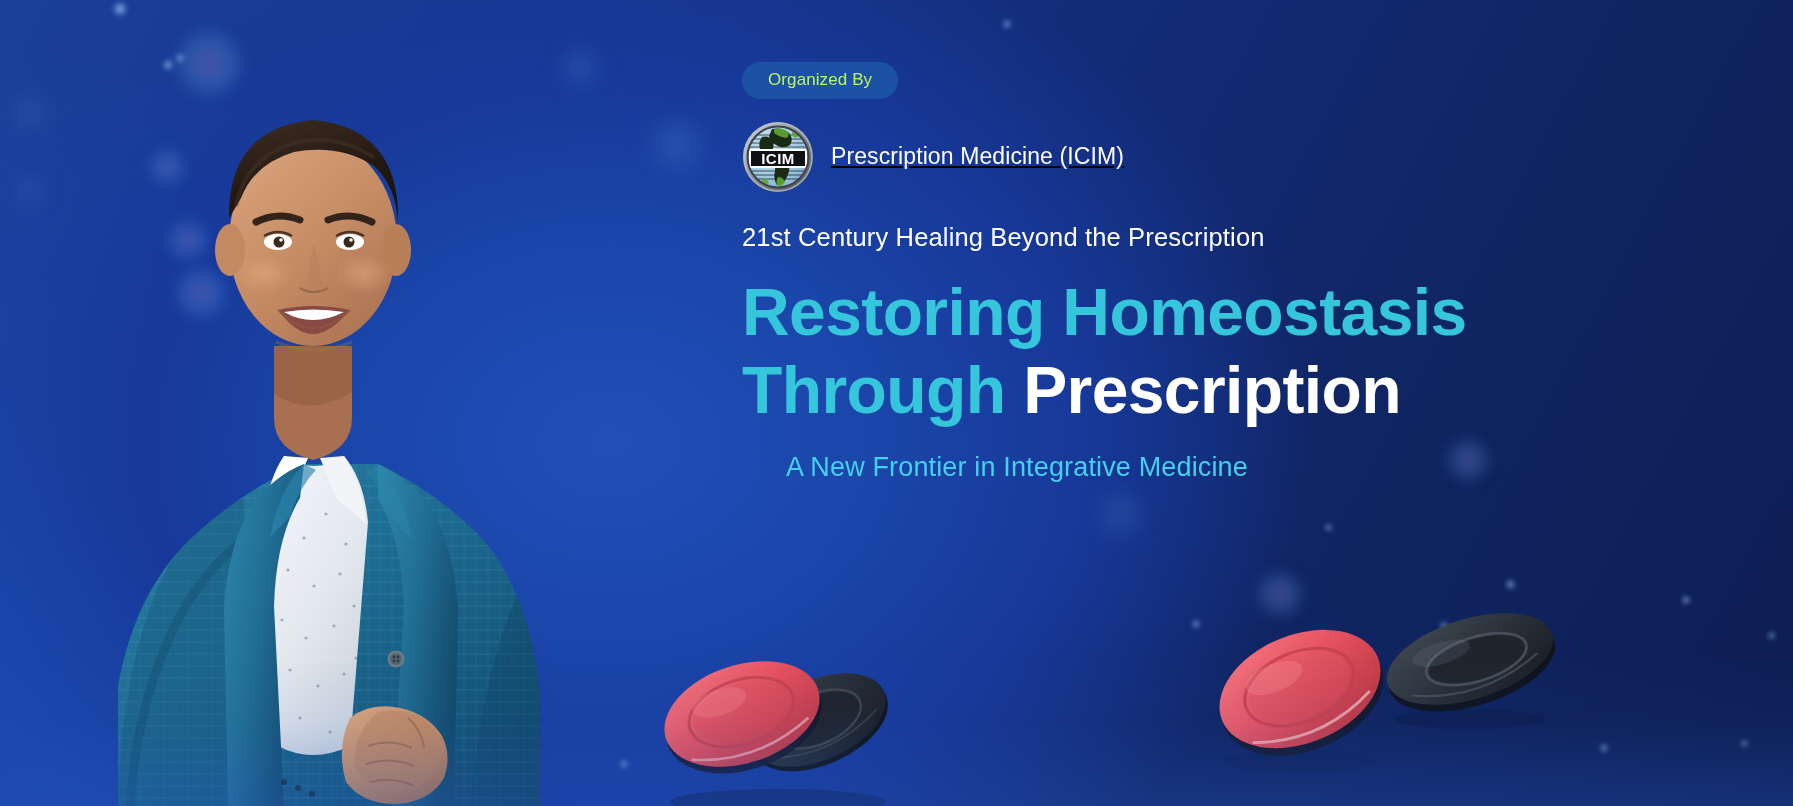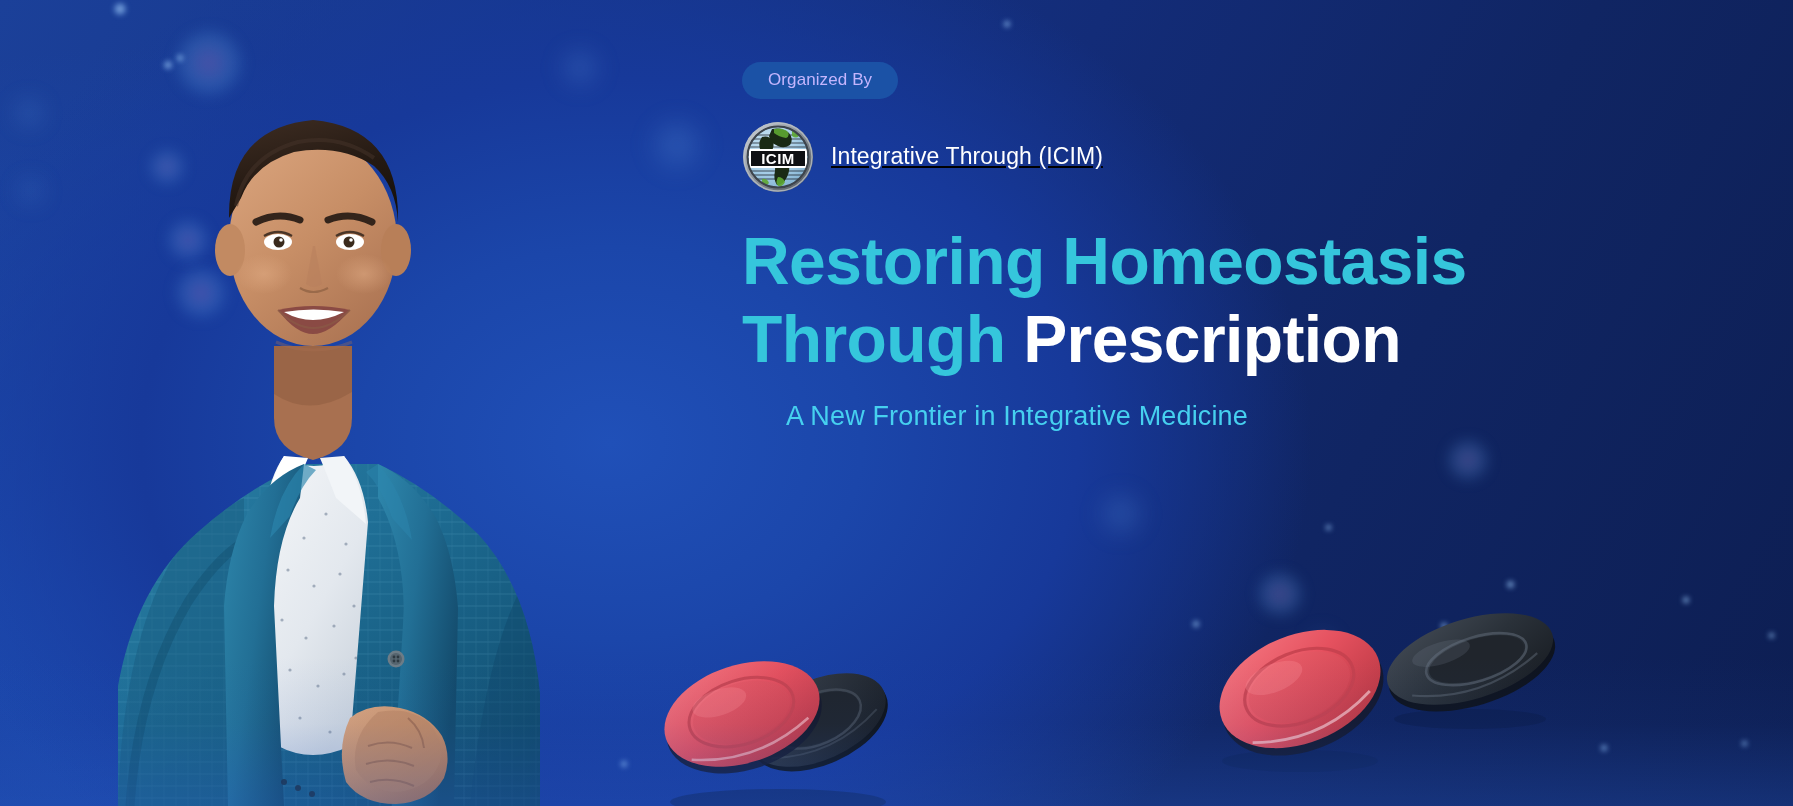--- a/index.html
+++ b/index.html
@@ -58,21 +58,21 @@
   
   .content {
     position:absolute;
     left:742px; top:62px;
     width:1000px;
   }
 
   .badge {
     display:inline-block;
     background:#1b52a6;
-    color:#c4b5fd;
+    color:#bef264;
     font-size:17px;
     font-weight:400;
     letter-spacing:.1px;
     padding:9px 26px 11px;
     border-radius:999px;
     line-height:1;
   }
 
   .org-row {
     display:flex;
@@ -94,21 +94,21 @@
 
   .eyebrow {
     margin-top:30px;
     color:#ffffff;
     font-size:25.5px;
     font-weight:400;
     letter-spacing:.15px;
   }
 
   .headline {
-    margin-top:30px;
+    margin-top:22px;
     font-size:66px;
     font-weight:700;
     line-height:1.18;
     letter-spacing:-0.6px;
     color:#35c6dc;
   }
   .headline .hl-accent { color:#35c6dc; }
   .headline .hl-strong { color:#ffffff; }
   .headline .hl-line { display:block; }
 
@@ -443,24 +443,25 @@
 
             <rect x="7" y="28" width="58" height="19" fill="#ffffff"></rect>
             <rect x="9" y="30" width="54" height="15" fill="#0e1013"></rect>
             <text x="36" y="43" font-family="'Liberation Sans', sans-serif" font-size="15" font-weight="700" fill="#ffffff" text-anchor="middle" letter-spacing="0.5">ICIM</text>
           </g>
           <circle cx="36" cy="36" r="30.5" fill="none" stroke="#3d444c" stroke-width="2"></circle>
           <circle cx="36" cy="36" r="34" fill="none" stroke="#b9c0c7" stroke-width="1.4" opacity="0.8"></circle>
         </svg>
       </div>
       <div class="org-name">
-        <span>Integrative Through (ICIM)</span>
+        <span>Prescription Medicine (ICIM)</span>
       </div>
     </div>
 
+    <div class="eyebrow">21st Century Healing Beyond the Prescription</div>
 
     <h1 class="headline">
       <span class="hl-line hl-accent">Restoring Homeostasis</span>
       <span class="hl-line"><span class="hl-accent">Through </span><span class="hl-strong">Prescription</span></span>
     </h1>
 
     <div class="subtitle">A New Frontier in Integrative Medicine</div>
   </div>
 
 </div>

